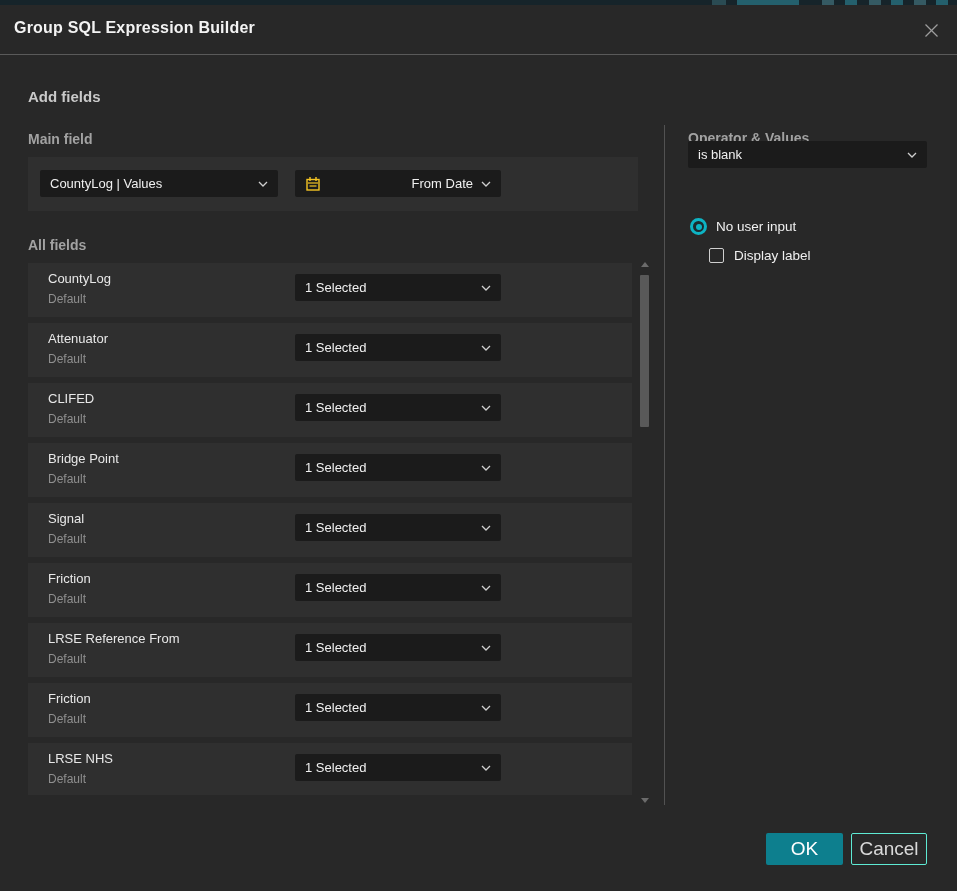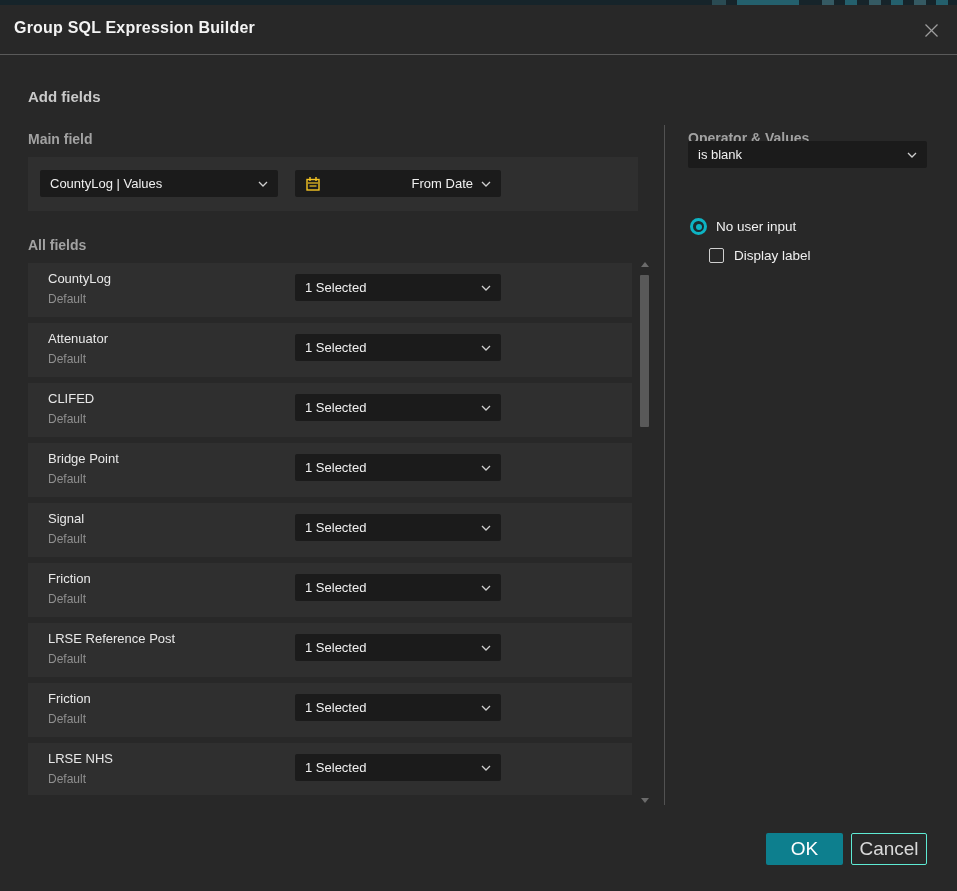--- a/index.html
+++ b/index.html
@@ -325,21 +325,21 @@
           <div class="f-type">Default</div>
           <div class="select">
             <span class="sel-text">1 Selected</span>
             <svg class="chev" viewBox="0 0 10 6">
               <polyline points="1,1 5,5 9,1" fill="none" stroke="#cfcfcf" stroke-width="1.3"></polyline>
             </svg>
           </div>
         </div>
 
         <div class="field-row">
-          <div class="f-name">LRSE Reference Post</div>
+          <div class="f-name">LRSE Reference From</div>
           <div class="f-type">Default</div>
           <div class="select">
             <span class="sel-text">1 Selected</span>
             <svg class="chev" viewBox="0 0 10 6">
               <polyline points="1,1 5,5 9,1" fill="none" stroke="#cfcfcf" stroke-width="1.3"></polyline>
             </svg>
           </div>
         </div>
 
         <div class="field-row">

